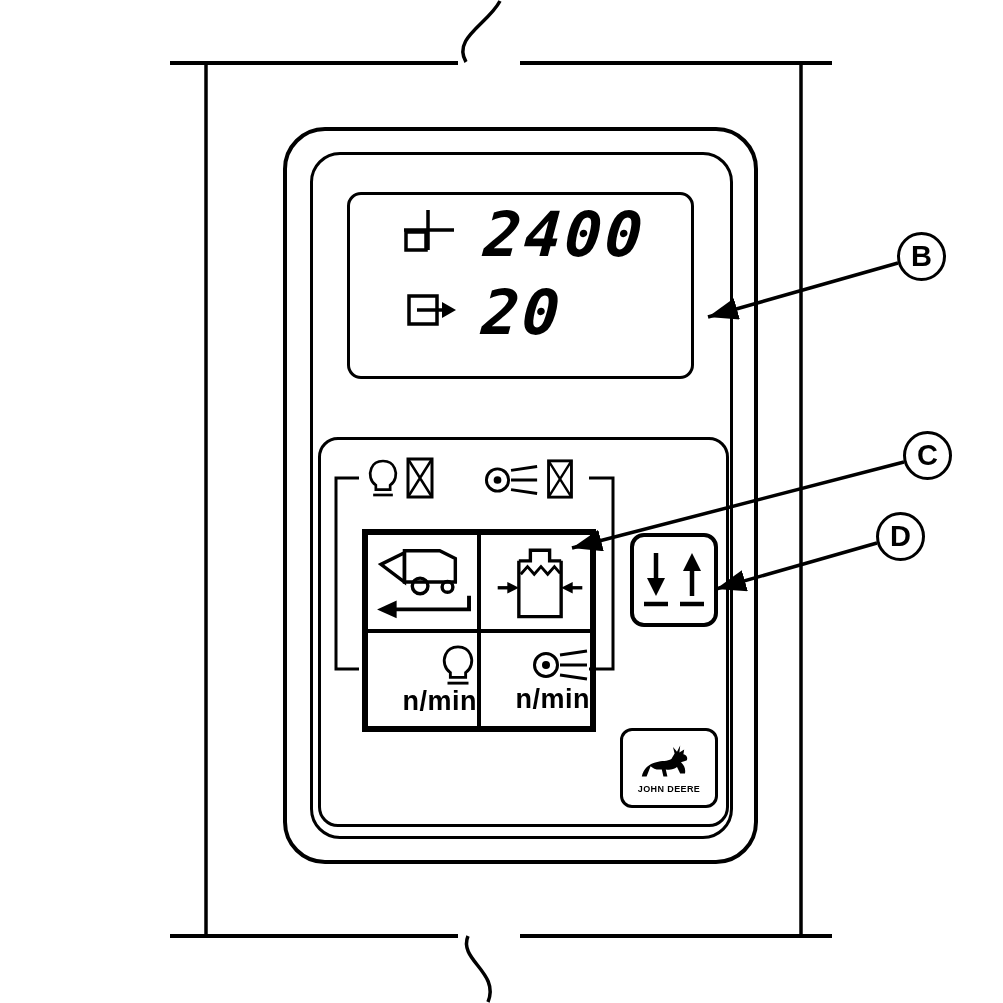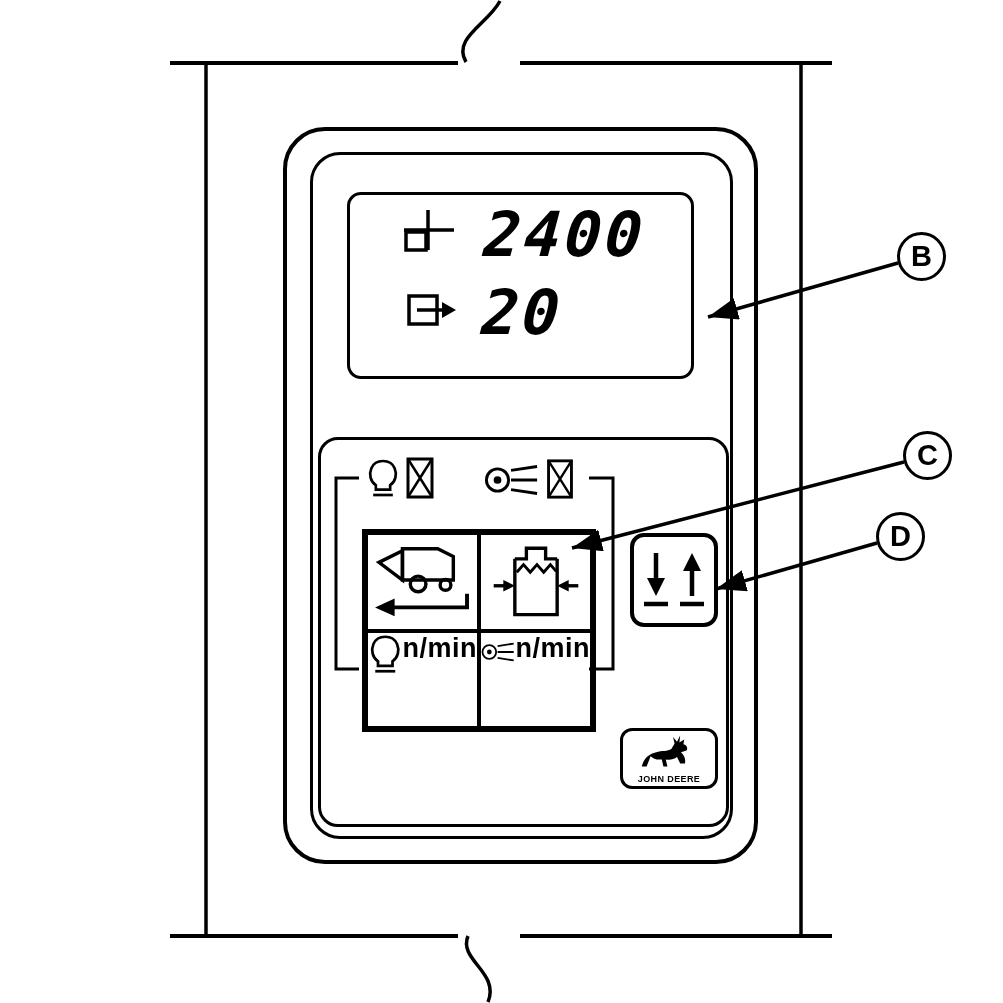--- a/index.html
+++ b/index.html
@@ -25,29 +25,29 @@
 
   .status-group { position:absolute; display:flex; align-items:flex-end; gap:5px; z-index:3; }
   .status-1 { left:366px; top:456px; }
   .status-2 { left:484px; top:458px; }
 
   .btn-grid {
     position:absolute; left:362px; top:529px; width:234px; height:203px;
     border:4px solid #000; background:#fff; z-index:3;
     display:grid; grid-template-columns:1fr 1fr; grid-template-rows:1fr 1fr;
   }
-  .cell { border:2px solid #000; display:flex; 
-          align-items:flex-start; justify-content:center; overflow:hidden; background:#fff; }
+  .cell { border:2px solid #000; display:flex; flex-direction:column;
+          align-items:flex-end; justify-content:center; overflow:hidden; background:#fff; }
   .cell .lbl { font-weight:700; font-size:27px; line-height:1; margin-top:2px; letter-spacing:0.5px; }
 
   .updown { position:absolute; left:630px; top:533px; width:88px; height:94px;
             border:4px solid #000; border-radius:14px; background:#fff; z-index:3;
             display:flex; align-items:center; justify-content:center; }
 
-  .jd-logo { position:absolute; left:620px; top:728px; width:98px; height:61px;
+  .jd-logo { position:absolute; left:620px; top:728px; width:98px; height:80px;
              border:3px solid #000; border-radius:12px; background:#fff; z-index:3;
              display:flex; flex-direction:column; align-items:center; justify-content:center; }
   .jd-text { font-size:9px; font-weight:700; letter-spacing:0.4px; margin-top:1px; }
 
   .overlay-svg { position:absolute; left:0; top:0; z-index:6; pointer-events:none; }
 
   .callout { position:absolute; width:49px; height:49px; border:3.5px solid #000; border-radius:50%;
              background:#fff; z-index:7; display:flex; align-items:center; justify-content:center;
              font-size:29px; font-weight:700; }
   .callout-b { left:897px; top:232px; }

